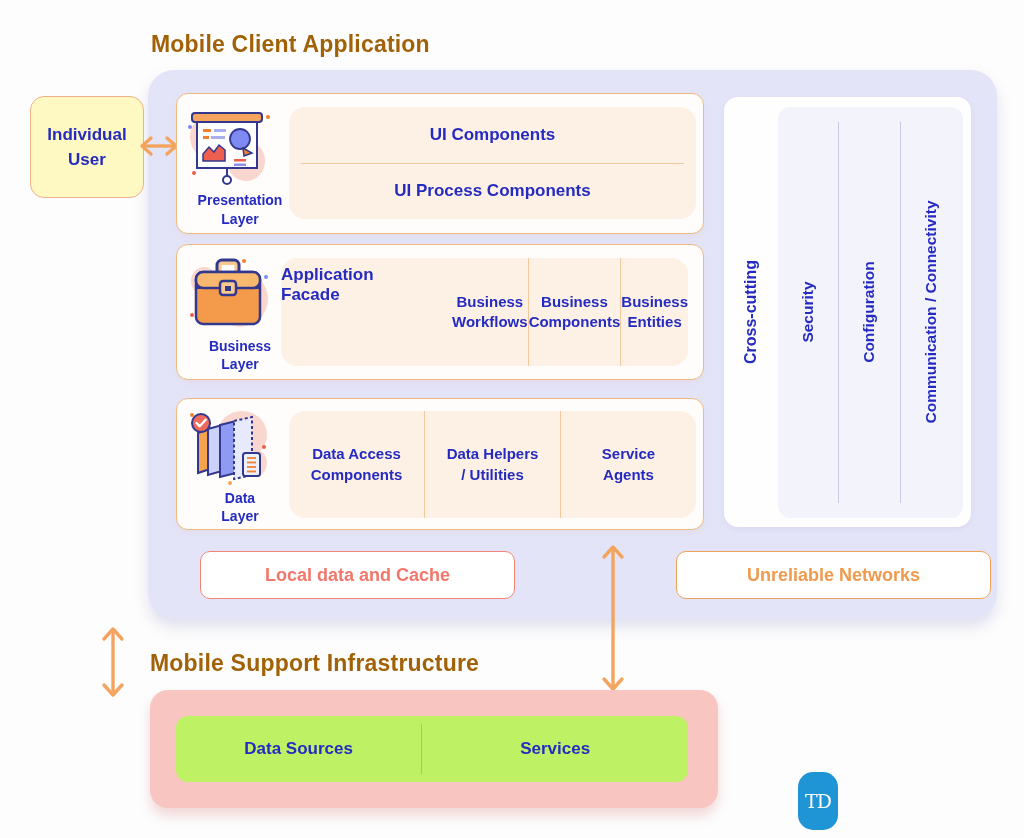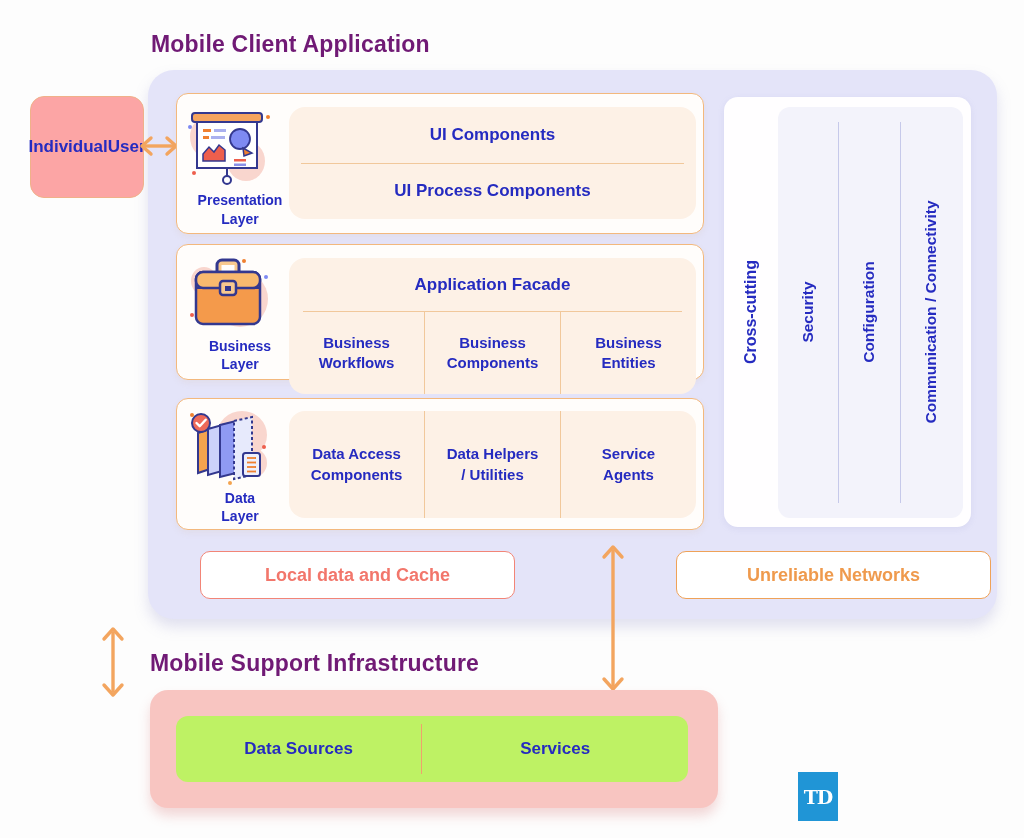--- a/index.html
+++ b/index.html
@@ -1,45 +1,45 @@
 <!DOCTYPE html>
 <html><head>
 <meta charset="utf-8">
 <style>
   html,body{margin:0;padding:0;background:#fdfdfd;}
   .canvas{position:relative;width:1024px;height:838px;background:#fdfdfd;overflow:hidden;
           font-family:"Liberation Sans",sans-serif;}
   .abs{position:absolute;}
 
-  .big-title{font-size:23px;font-weight:700;color:#701a75;letter-spacing:.2px;}
+  .big-title{font-size:23px;font-weight:700;color:#a16207;letter-spacing:.2px;}
 
   .main-container{left:148px;top:70px;width:849px;height:549px;background:#e4e4f9;
     border-radius:26px;box-shadow:0 8px 14px rgba(140,140,200,.25);}
 
-  .user-box{left:30px;top:96px;width:112px;height:100px;background:#fca5a5;
-    border:1.5px solid #f0b189;border-radius:14px;display:flex;flex-direction:row;
+  .user-box{left:30px;top:96px;width:112px;height:100px;background:#fef9c3;
+    border:1.5px solid #f0b189;border-radius:14px;display:flex;flex-direction:column;
     align-items:center;justify-content:center;color:#252bc0;font-size:17px;font-weight:600;
     line-height:1.5;text-align:center;}
 
   .layer-box{position:absolute;background:#fffdfb;border:1.5px solid #f3b87d;border-radius:12px;
     box-shadow:0 3px 6px rgba(205,170,130,.12);}
   .layer-pres{left:176px;top:93px;width:526px;height:139px;}
   .layer-bus {left:176px;top:244px;width:526px;height:134px;}
   .layer-data{left:176px;top:398px;width:526px;height:130px;}
 
   .icon-col{position:absolute;left:7px;top:0;width:112px;height:100%;display:flex;
     flex-direction:column;justify-content:center;padding-top:4px;box-sizing:border-box;}
   .layer-name{color:#252bc0;font-size:14px;font-weight:700;line-height:1.3;text-align:center;margin-top:2px;}
 
   .inner-peach{position:absolute;background:#fdf1e6;border-radius:16px;color:#252bc0;}
   .pres-inner{left:112px;top:13px;width:407px;height:112px;display:flex;flex-direction:column;}
   .pres-row{flex:1;display:flex;align-items:center;justify-content:center;font-size:17px;font-weight:600;}
   .hdiv{height:1px;background:#f1c89b;margin:0 12px;}
 
-  .bus-inner{left:112px;top:13px;width:407px;height:136px;display:flex;flex-direction:column;}
+  .bus-inner{left:104px;top:13px;width:407px;height:108px;display:flex;}
   .bus-header{height:53px;display:flex;align-items:center;justify-content:center;font-size:17px;font-weight:600;}
   .bus-cols{flex:1;display:flex;}
   .col-cell{flex:1;display:flex;align-items:center;justify-content:center;text-align:center;
     font-size:15px;font-weight:600;line-height:1.35;}
   .col-cell + .col-cell{border-left:1px solid #f1c89b;}
 
   .data-inner{left:112px;top:12px;width:407px;height:107px;display:flex;}
 
   .sidebar{left:724px;top:97px;width:247px;height:430px;background:#fffeff;border-radius:14px;
     box-shadow:0 2px 6px rgba(150,150,200,.15);}
@@ -57,23 +57,23 @@
     box-shadow:0 8px 12px rgba(220,130,130,.3);}
   .pink-inner{left:176px;top:716px;width:512px;height:66px;background:#bef264;border-radius:12px;
     display:flex;}
   .pink-cell{display:flex;align-items:center;justify-content:center;color:#252bc0;
     font-size:17px;font-weight:600;}
   .pink-cell.c1{width:48%;}
   .pink-cell.c2{width:52%;}
   .pink-divider{width:1px;background:#efa26b;margin:8px 0;}
 
   .logo{left:798px;top:772px;display:flex;align-items:center;gap:6px;}
-  .logo-badge{width:40px;height:49px;background:#2095d6;border-radius:0;display:flex;
+  .logo-badge{width:40px;height:58px;background:#2095d6;border-radius:15px;display:flex;
     align-items:center;justify-content:center;color:#fff;font-family:"DejaVu Serif",serif;
-    font-weight:700;font-size:19px;letter-spacing:-1px;}
+    font-weight:400;font-size:19px;letter-spacing:-1px;}
   .logo-text{font-family:"DejaVu Sans",sans-serif;font-weight:700;font-size:31px;color:#39393b;
     letter-spacing:.5px;display:flex;align-items:center;}
   .logo-mid{color:#2095d6;}
 </style>
 </head>
 <body>
 
 <div class="canvas">
 
   <div class="abs big-title" style="left:151px;top:31px;">Mobile Client Application</div>

